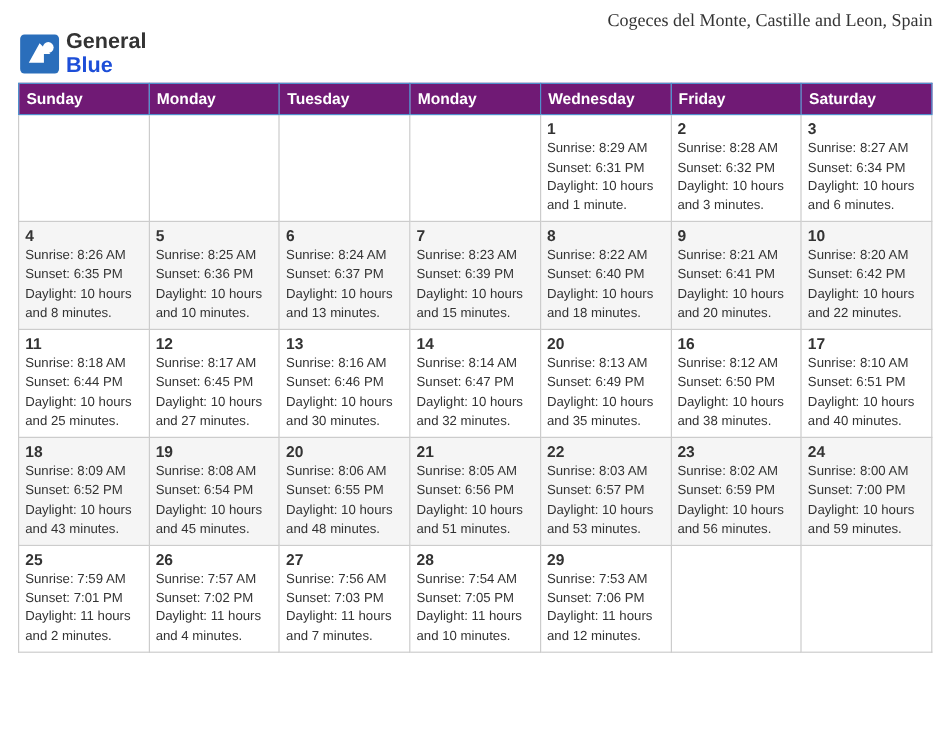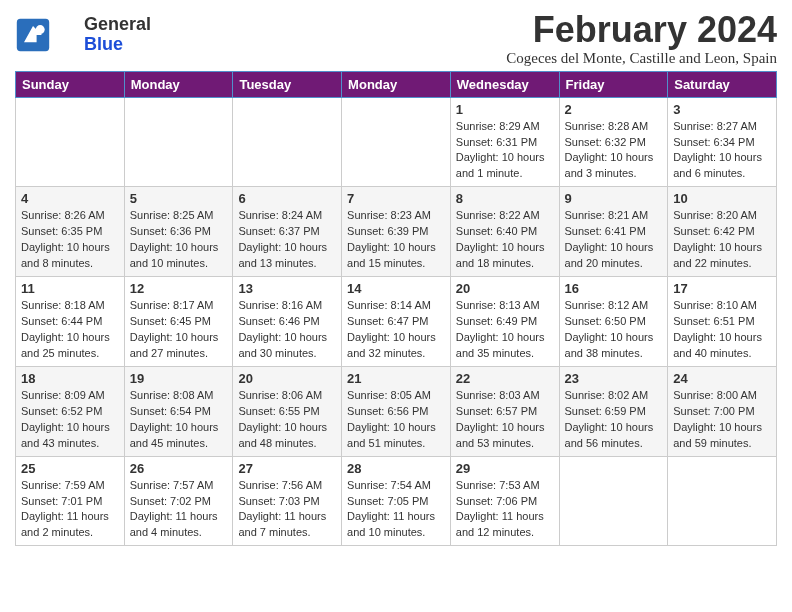--- a/index.html
+++ b/index.html
@@ -12,22 +12,21 @@
     }
     .header-area {
       display: flex;
       justify-content: space-between;
       align-items: flex-start;
       margin-bottom: 4px;
     }
     .logo {
       display: flex;
       align-items: center;
-      margin-top: 5px;
-      gap: 29px;
+      margin-top: 15px;
     }
     .logo-text {
       display: flex;
       flex-direction: column;
       font-size: 18px;
       font-weight: bold;
       line-height: 1.1;
     }
     .logo-general { color: #333; }
     .logo-blue { color: #1d4ed8; }
@@ -102,21 +101,20 @@
       <rect x="2" y="2" width="36" height="36" rx="4" fill="#2a6ebb"></rect>
       <polygon points="10,28 20,10 30,20 24,20 24,28" fill="white"></polygon>
       <circle cx="28" cy="14" r="5" fill="white"></circle>
     </svg>
     <div class="logo-text">
       <span class="logo-general">General</span>
       <span class="logo-blue">Blue</span>
     </div>
   </div>
   <div class="title-area">
-    <div class="month-title">February 2024</div>
     <div class="subtitle">Cogeces del Monte, Castille and Leon, Spain</div>
   </div>
 </div>
 
 <table class="calendar">
   <thead>
     <tr>
     <th>Sunday</th>
         <th>Monday</th>
         <th>Tuesday</th>

